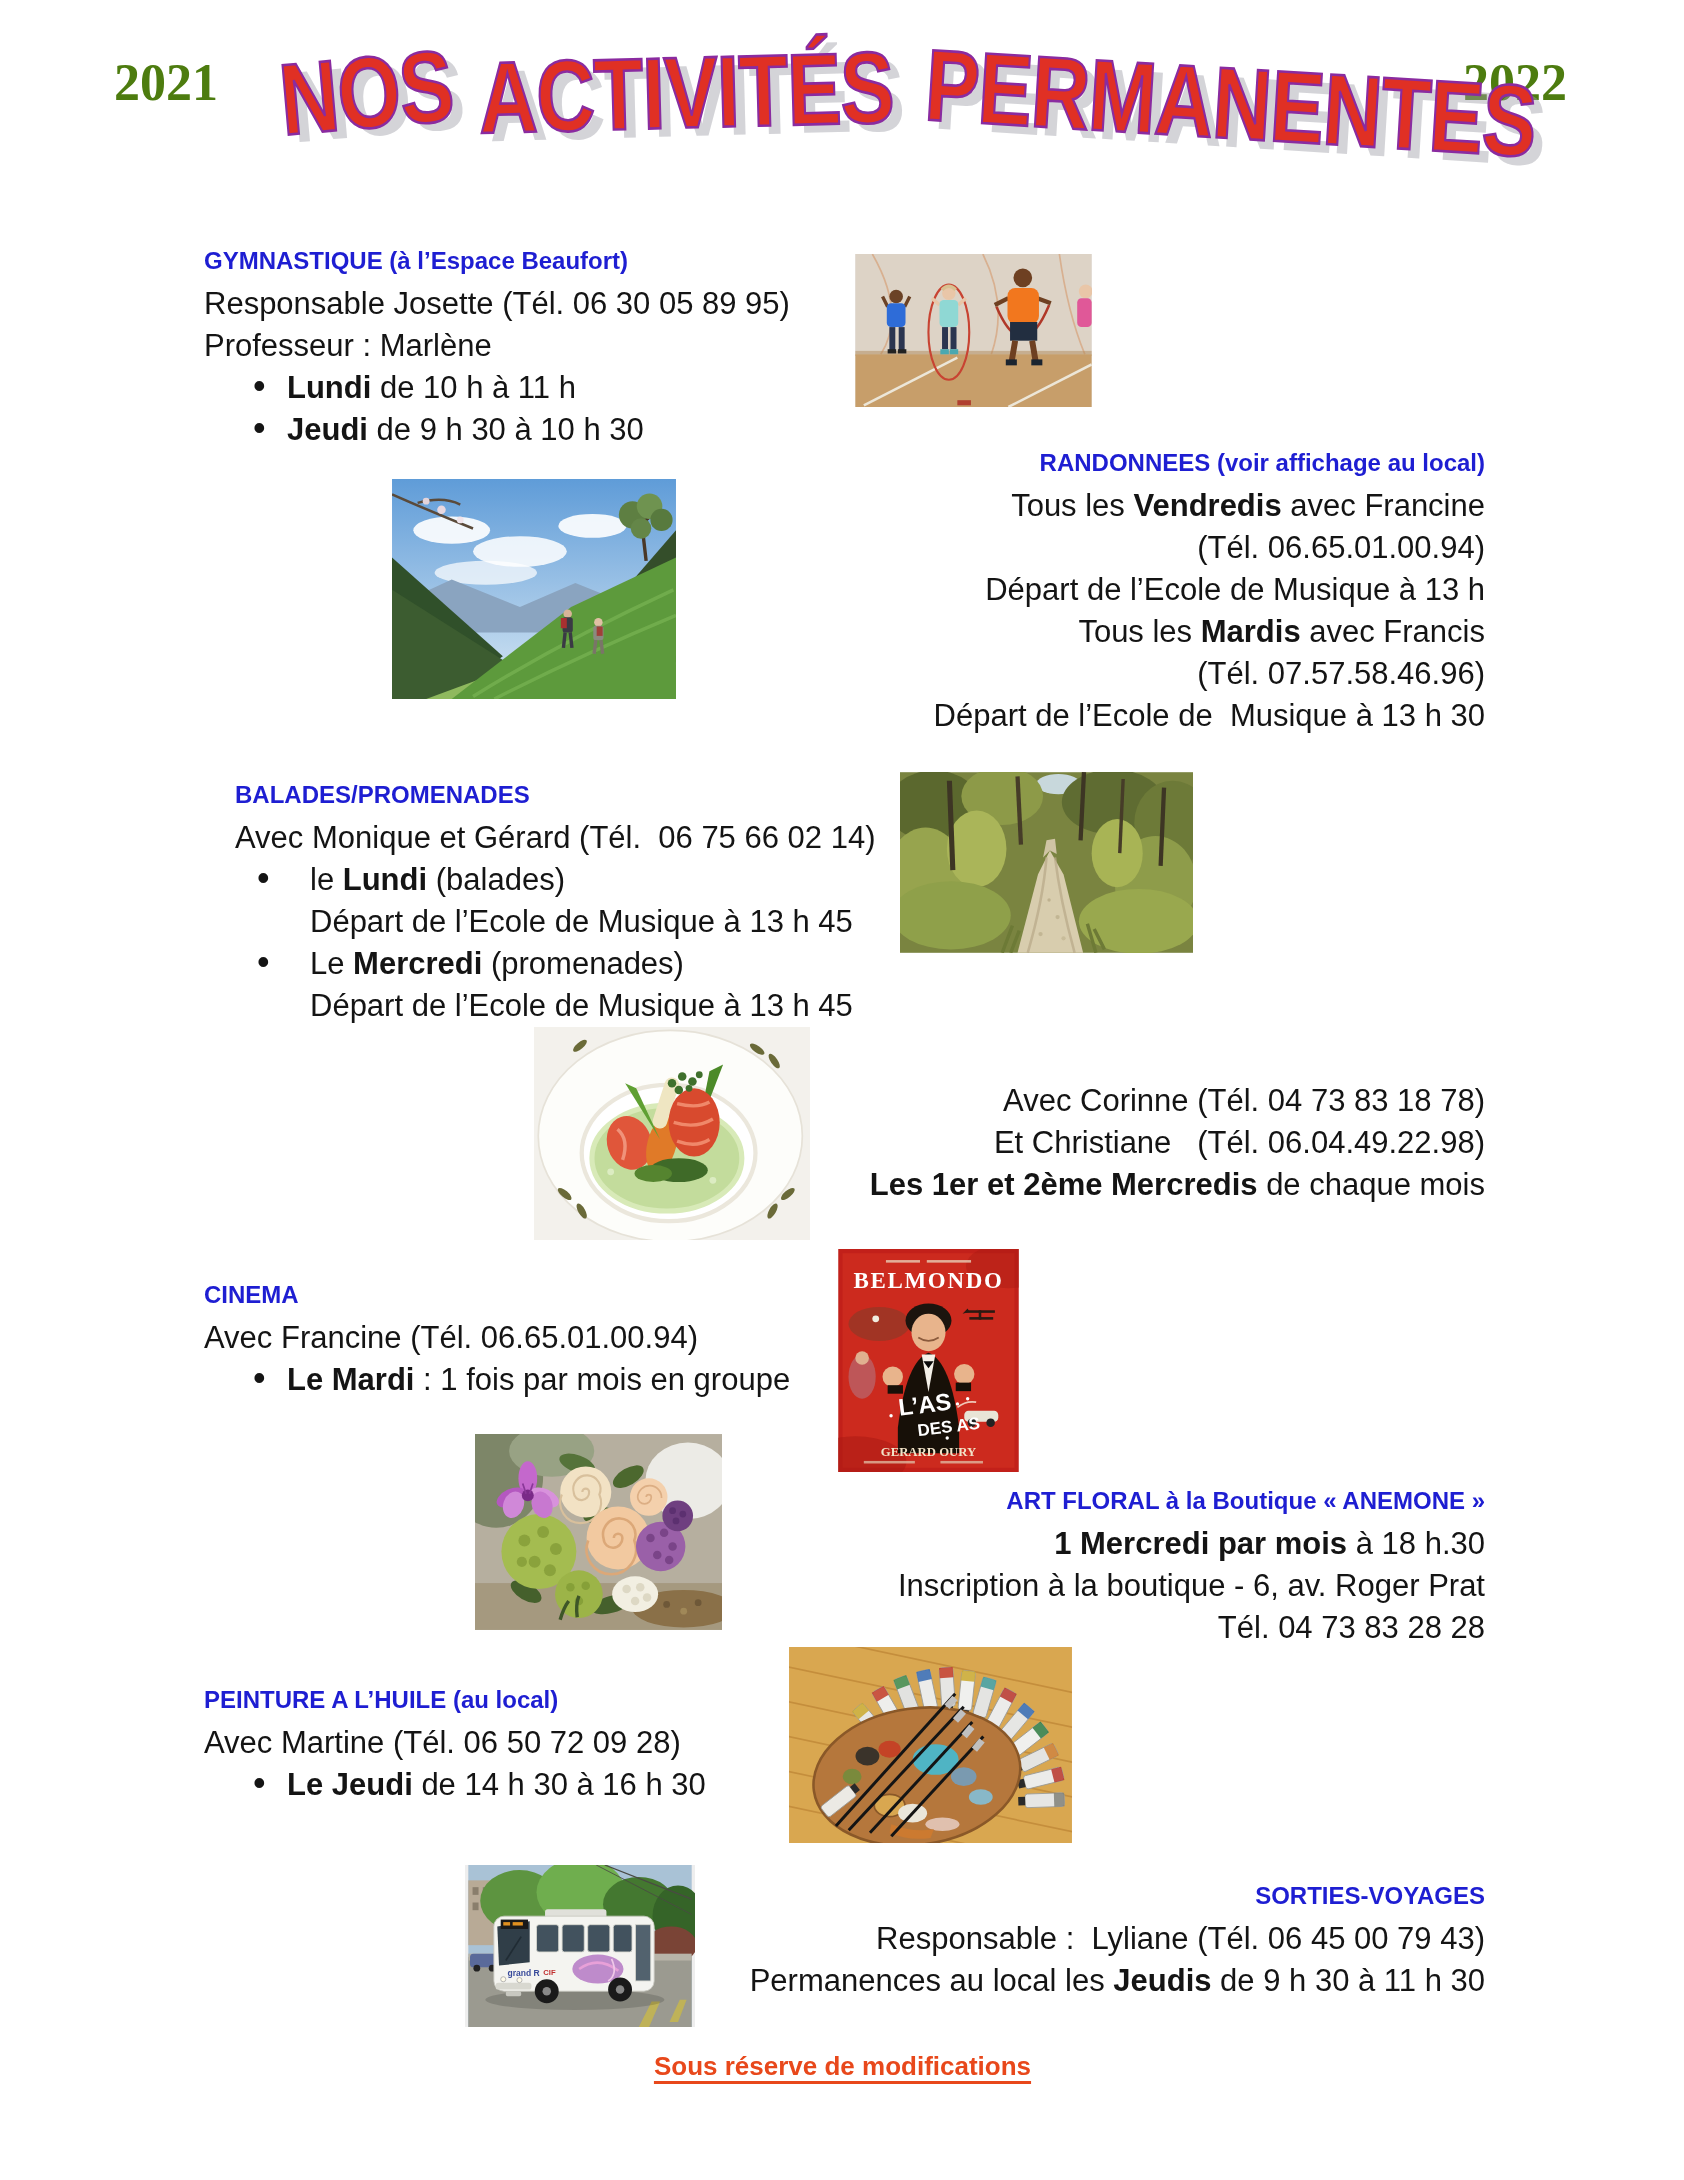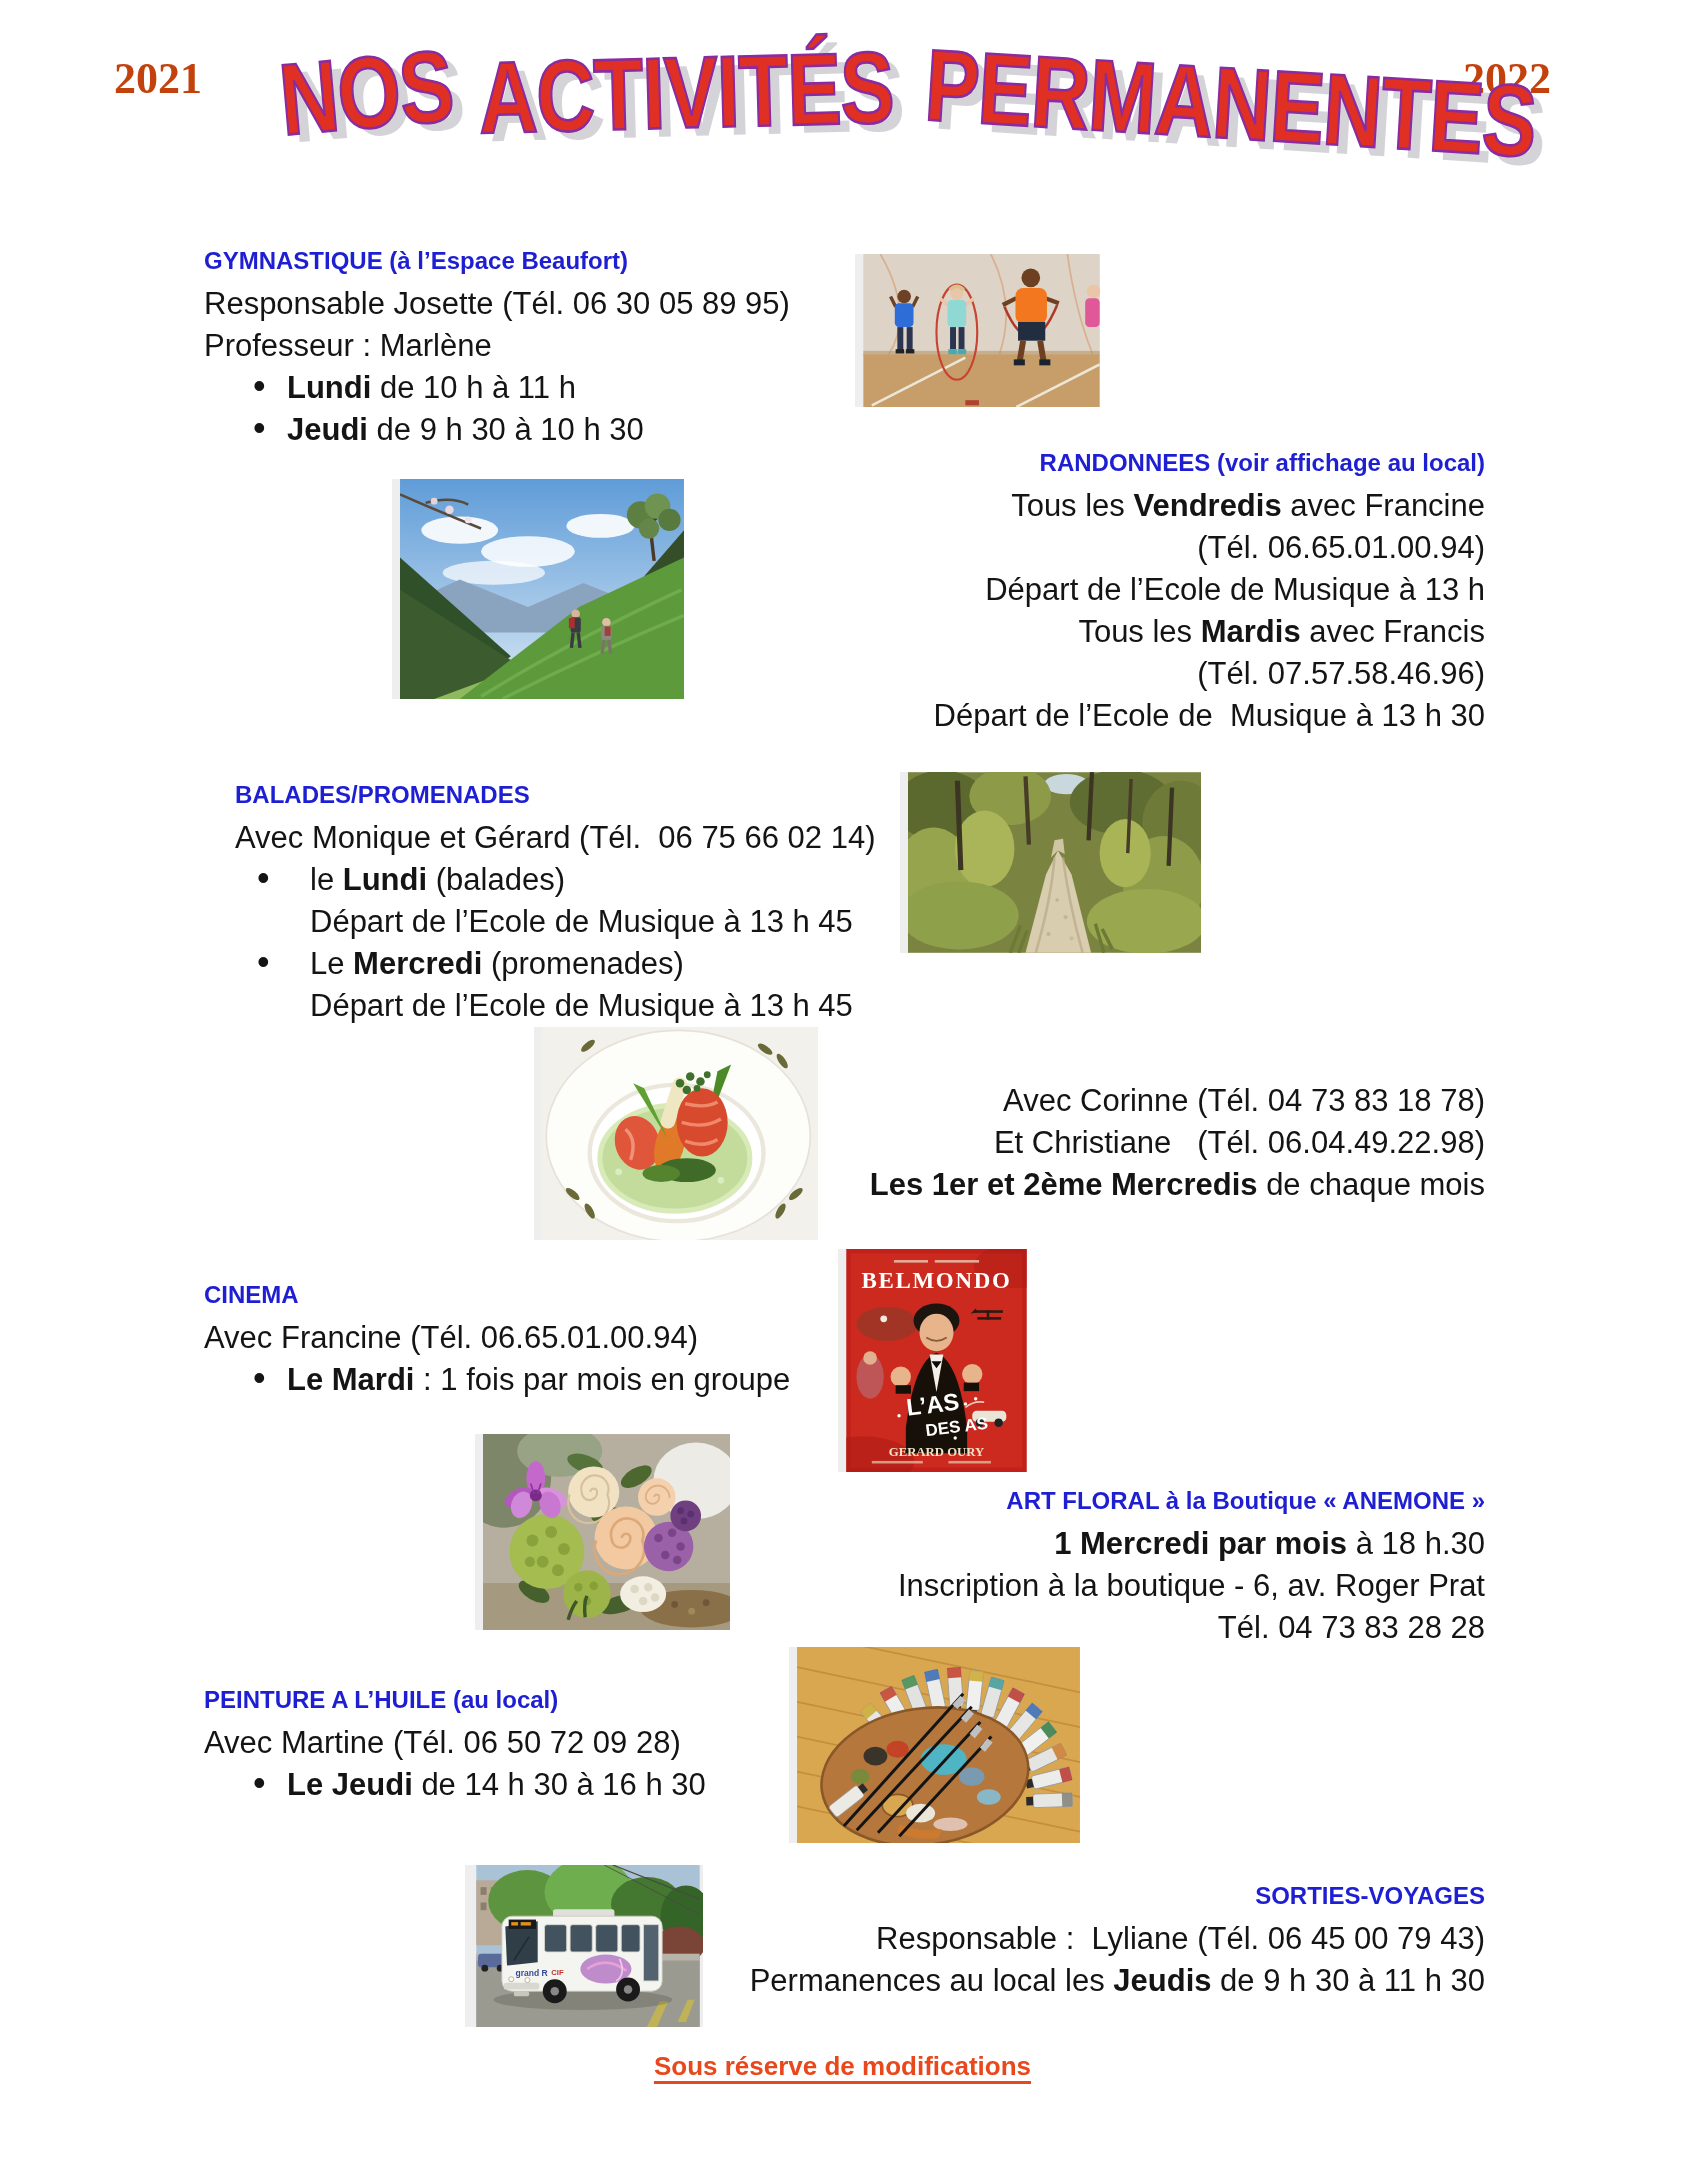--- a/index.html
+++ b/index.html
@@ -1,21 +1,21 @@
 <!DOCTYPE html>
 <html style="font-size:13.6px"><head>
 <meta charset="utf-8">
 <style>
   html,body{margin:0;padding:0;background:#ffffff;}
   #canvas{position:relative;width:1685px;height:2181px;background:#ffffff;
           font-family:"Liberation Sans",sans-serif;overflow:hidden;}
 
   
   .year{position:absolute;top:53px;font-family:"Liberation Serif",serif;
-        font-weight:bold;font-size:44px;color:#c2410c;}
+        font-weight:bold;font-size:52px;color:#4d7c0f;}
   #year-left{left:114px;}
   #year-right{left:1463px;}
   #wordart{position:absolute;left:281px;top:49px;width:1133px;text-align:center;white-space:nowrap;}
   #wordart span{display:inline-block;font-weight:800;font-size:81px;letter-spacing:-0.9px;
         color:#e03024;-webkit-text-stroke:2.1px #8a2ba0;
         text-shadow:10.2px 6.8px 0 rgba(160,160,168,.45);transform-origin:50% 60%;}
   #wa1{transform:rotate(-5deg) scaleY(1.25);}
   #wa2{transform:rotate(-1.5deg) scaleY(1.25);margin-left:25.6px;}
   #wa3{transform:rotate(3.5deg) scaleY(1.25) translateY(8.5px);margin-left:31px;}
 
@@ -28,21 +28,21 @@
   .line{font-size:31px;color:#141414;line-height:42px;white-space:pre-wrap;}
   .line b{font-weight:bold;}
   .bullet{position:relative;padding-left:83px;}
   .bullet::before{content:"\2022";position:absolute;left:49px;top:-1.7px;font-size:36px;color:#141414;}
   .sub{padding-left:83px;}
   .balades .bullet{padding-left:75px;}
   .balades .bullet::before{left:22px;}
   .balades .sub{padding-left:75px;}
 
   
-  .photo{position:absolute;overflow:hidden;background:#eee;padding-left:8px;}
+  .photo{position:absolute;overflow:hidden;background:#eee;}
   .photo svg{display:block;width:100%;height:100%;}
 
   
   #footer{position:absolute;left:0;top:2051px;width:100%;text-align:center;}
   #footer span{font-size:26px;font-weight:bold;color:#e8481b;
         text-decoration:underline;text-decoration-thickness:3.4px;text-underline-offset:6px;}
 </style>
 </head>
 <body>
 

